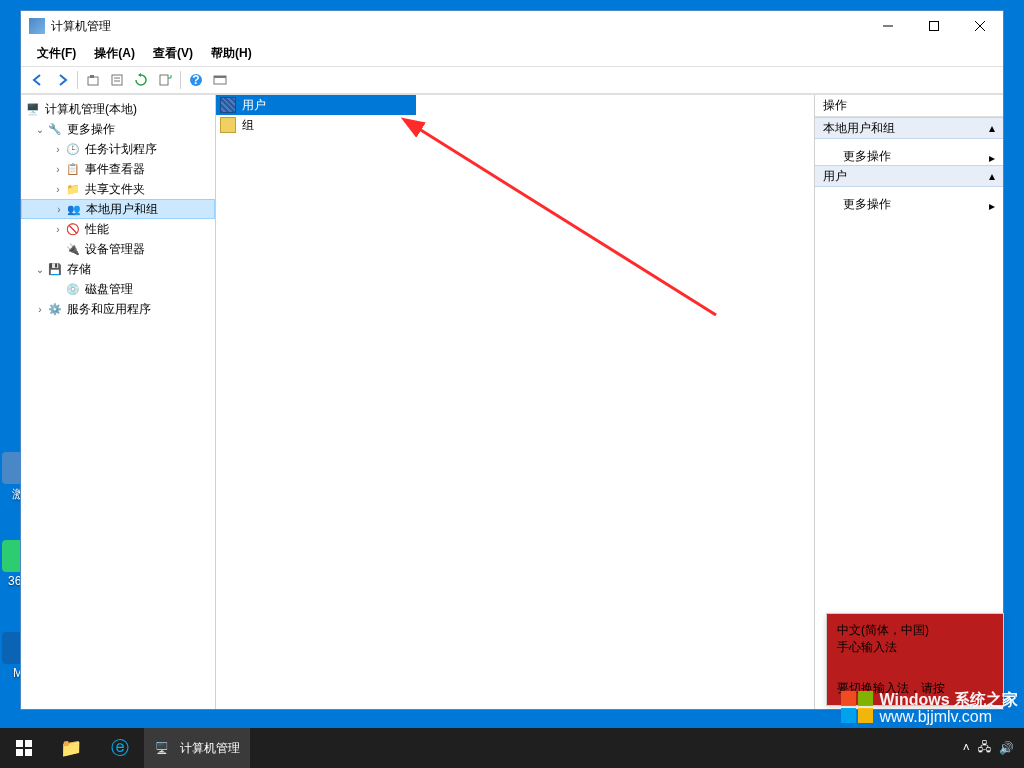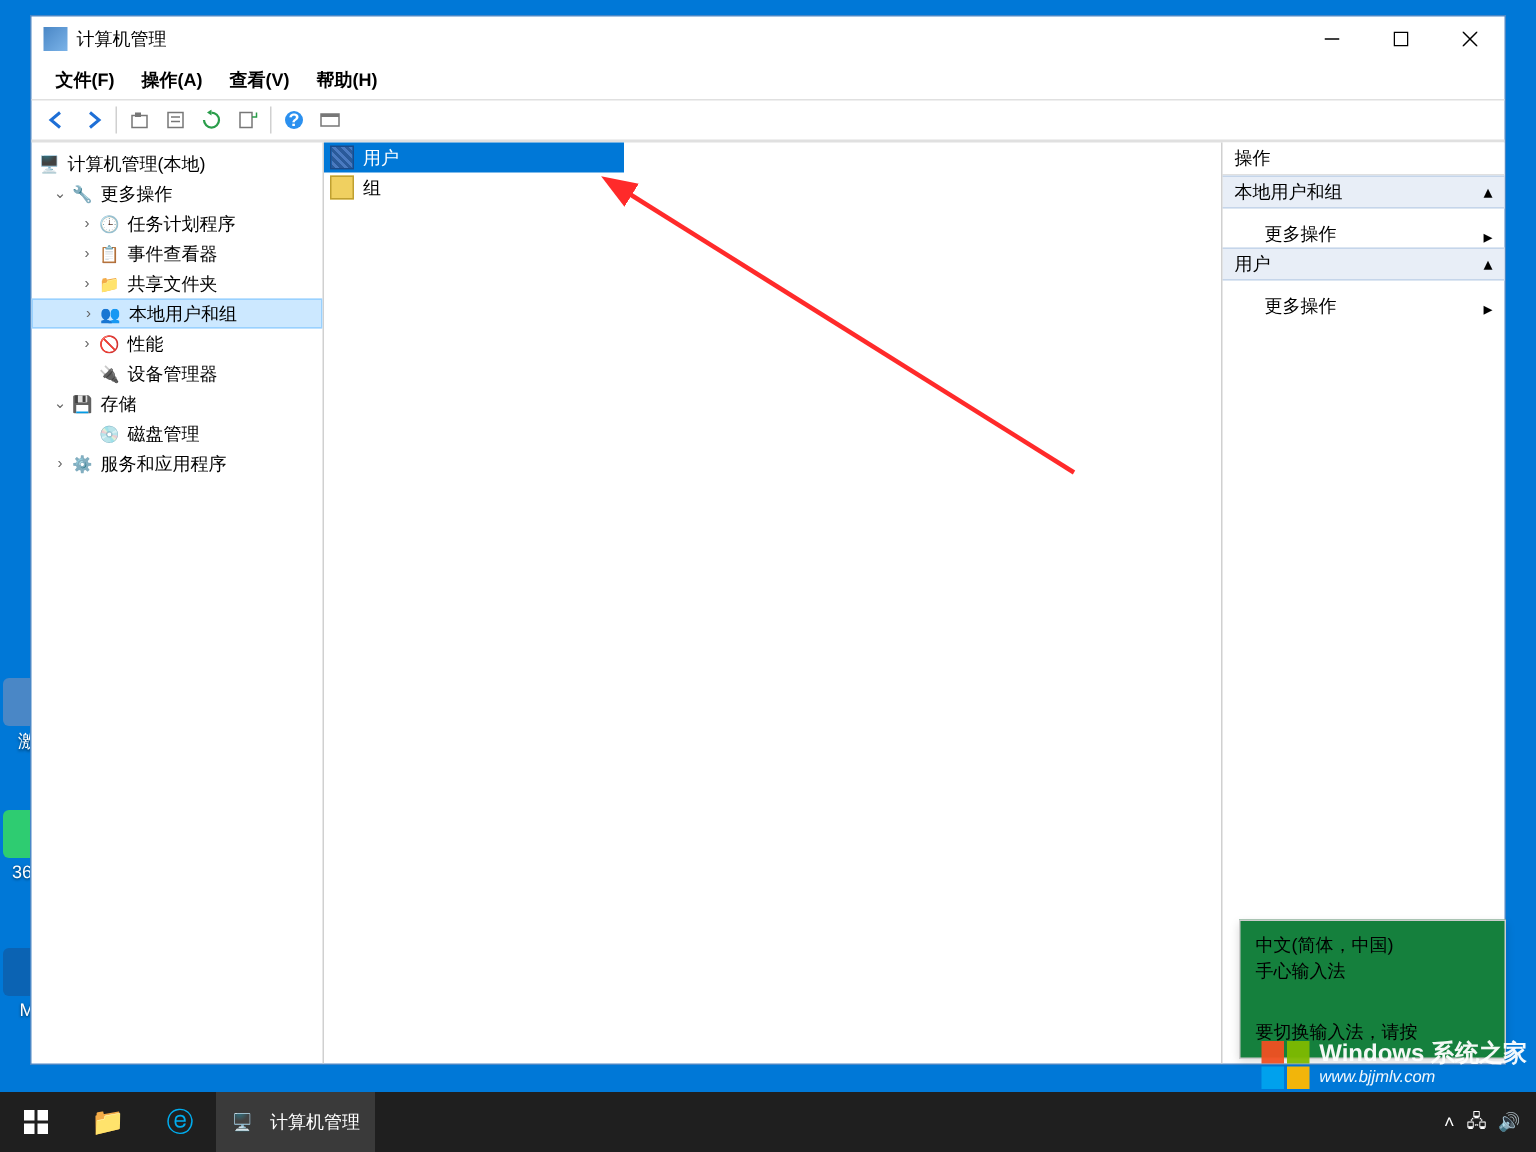--- a/index.html
+++ b/index.html
@@ -34,33 +34,33 @@
 .licon { width: 16px; height: 16px; margin-right: 6px; background: #f0d060; border: 1px solid #c0a030; }
 .licon.sel { background: repeating-linear-gradient(45deg,#2a5a9a,#2a5a9a 2px,#4a7ac0 2px,#4a7ac0 4px); border: 1px solid #1a4a8a; }
 
 .actions { width: 188px; display: flex; flex-direction: column; }
 .act-head { height: 22px; border-bottom: 1px solid #e0e0e0; padding-left: 8px; display: flex; align-items: center; background: #fff; }
 .act-sec { background: #e8eef7; border-top: 1px solid #c5d5ea; border-bottom: 1px solid #c5d5ea; height: 22px; display: flex; align-items: center; padding: 0 8px; justify-content: space-between; cursor: pointer; }
 .act-item { height: 26px; display: flex; align-items: flex-end; justify-content: space-between; padding: 0 8px 0 28px; cursor: pointer; }
 
 .arrow-annot { position: absolute; pointer-events: none; }
 
-.ime-pop { position: absolute; right: 20px; bottom: 62px; width: 178px; background: #15803d; border: 1px solid #ccc; padding: 8px 10px; línea-height: 1.5; box-shadow: 0 2px 6px rgba(0,0,0,0.15); }
+.ime-pop { position: absolute; right: 20px; bottom: 62px; width: 178px; background: #b91c1c; border: 1px solid #ccc; padding: 8px 10px; línea-height: 1.5; box-shadow: 0 2px 6px rgba(0,0,0,0.15); }
 
 .taskbar { position: absolute; left: 0; right: 0; bottom: 0; height: 40px; background: #1f1f1f; display: flex; align-items: center; color: #fff; }
 .task-item { width: 48px; height: 40px; display: flex; align-items: center; justify-content: center; cursor: pointer; }
 .task-app { display: flex; align-items: center; height: 40px; padding: 0 10px; background: #3a3a3a; cursor: pointer; gap: 6px; }
 .tray { margin-left: auto; display: flex; align-items: center; gap: 8px; padding-right: 10px; font-size: 11px; }
 
 .watermark { position: absolute; right: 6px; bottom: 42px; display: flex; align-items: flex-start; gap: 6px; opacity: 0.95; pointer-events: none; }
 .wm-logo { width: 32px; height: 32px; display: grid; grid-template-columns: 1fr 1fr; grid-template-rows: 1fr 1fr; gap: 2px; }
 .wm-logo div:nth-child(1){background:#f25022;} .wm-logo div:nth-child(2){background:#7fba00;} .wm-logo div:nth-child(3){background:#00a4ef;} .wm-logo div:nth-child(4){background:#ffb900;}
 .wm-txt { color: #fff; line-height: 1.1; }
 .wm-txt .l1 { font-size: 16px; font-weight: bold; }
-.wm-txt .l2 { font-size: 11px; font-style: italic; }
+.wm-txt .l2 { font-size: 16px; }
 
 .netspeed { position: absolute; right: 30px; bottom: 100px; background: #fff; border-radius: 18px; padding: 4px 10px; display: flex; align-items: center; gap: 6px; box-shadow: 0 1px 4px rgba(0,0,0,0.2); font-size: 10px; }
 .gauge { width: 44px; height: 28px; border-radius: 44px 44px 0 0; border: 5px solid #2ecc71; border-bottom: none; position: relative; }
 .gauge span { position: absolute; left: 50%; transform: translateX(-50%); bottom: -4px; font-size: 13px; color: #555; }
 .bluedot { position: absolute; right: -4px; top: -4px; width: 18px; height: 18px; border-radius: 50%; background: #2b90ef; color: #fff; display: flex; align-items: center; justify-content: center; font-size: 12px; }
 
 .desk-icon { position: absolute; left: 0; width: 36px; text-align: center; color: #fff; font-size: 10px; text-shadow: 0 1px 2px rgba(0,0,0,0.6); }
 .desk-icon .di { width: 32px; height: 32px; margin: 0 auto 2px; background: #4a87c6; border-radius: 4px; }
 </style>
 </head>

